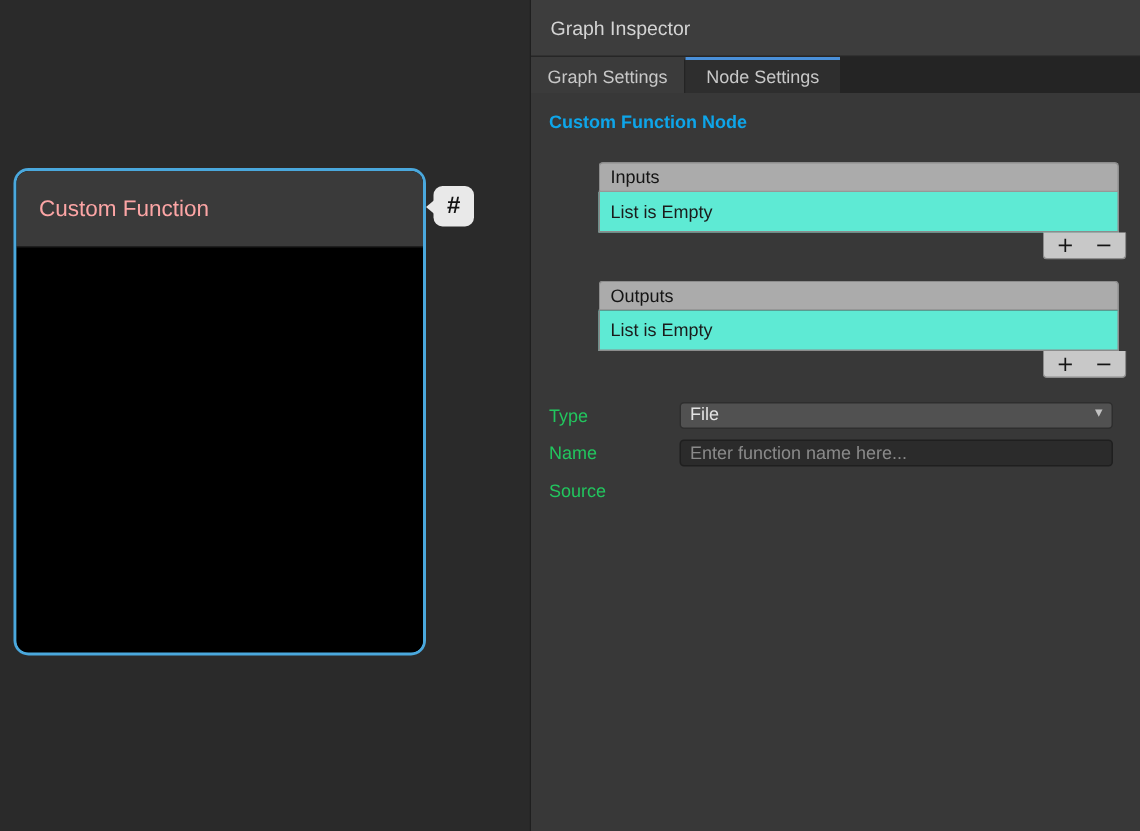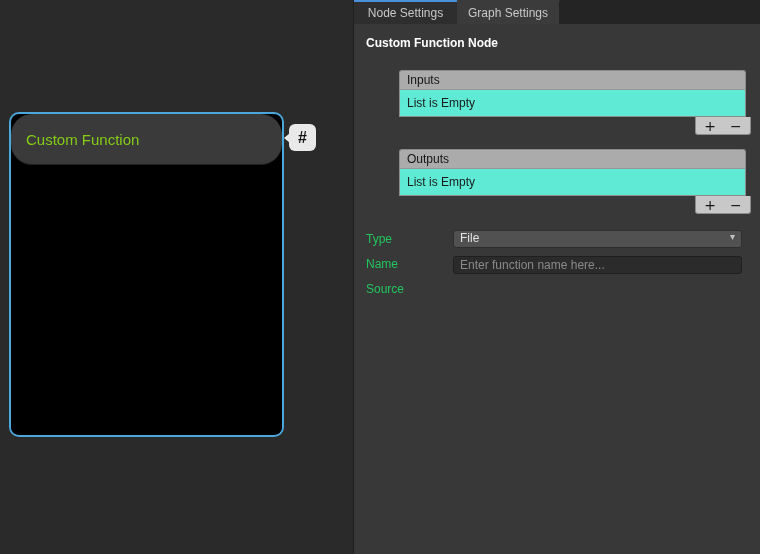--- a/index.html
+++ b/index.html
@@ -15,21 +15,21 @@
   .canvas { position:absolute; left:0; top:0; width:353px; height:554px; background:#2a2a2a; }
   .node {
     position:absolute; left:11px; top:114px; width:271px; height:321px;
     background:#000; border-radius:8px;
     box-shadow:0 0 0 2px #4aa8dd;
     overflow:hidden;
   }
   .node-header {
     height:51px; background:#3a3a3a; border-bottom:1px solid #1e1e1e;
     display:flex; align-items:center; padding:0 15px;
-    color:#84cc16; font-size:15px;border-radius:21px;
+    color:#fca5a5; font-size:15px;
   }
   .node-body { height:269px; background:#000; }
   .hash-badge {
     position:absolute; left:289px; top:124px; width:27px; height:27px;
     background:#e9e9e9; border-radius:6px;
     display:flex; align-items:center; justify-content:center;
     color:#141414; font-weight:bold; font-size:16px;
   }
   .hash-badge::before {
     content:""; position:absolute; left:-5px; top:9px;
@@ -51,21 +51,21 @@
   .tab {
     width:103px; display:flex; align-items:center; justify-content:center;
     font-size:12px; color:#c8c8c8; cursor:default;
     border-top:2px solid transparent;
   }
   .tab.active { background:#2e2e2e; border-top-color:#4a90d9; }
   .tab.inactive { background:#3b3b3b; border-right:1px solid #242424; }
 
   .insp-body { padding:12px 0 0 0; }
   .section-heading {
-    margin:0 12px 20px 12px; font-size:12px; font-weight:bold; color:#ffffff;
+    margin:0 12px 20px 12px; font-size:12px; font-weight:bold; color:#0ea5e9;
   }
 
   
   .rlist { margin:0 14px 0 12px;padding-left:33px; }
   .rlist-header {
     height:20px; background:#ababab; border:1px solid #8c8c8c; border-bottom:1px solid #979797;
     border-radius:3px 3px 0 0;
     display:flex; align-items:center; padding-left:7px;
     color:#141414; font-size:12px;
   }
@@ -132,27 +132,30 @@
       </div>
       <div class="node-body"></div>
     </div>
     <div class="hash-badge">
       <span>#</span>
     </div>
   </div>
 
   <div class="inspector">
 
+    <div class="insp-header">
+      <span>Graph Inspector</span>
+    </div>
 
     <div class="tabs">
+      <div class="tab inactive">
+        <span>Graph Settings</span>
+      </div>
       <div class="tab active">
         <span>Node Settings</span>
-      </div>
-      <div class="tab inactive">
-        <span>Graph Settings</span>
       </div>
     </div>
 
     <div class="insp-body">
 
       <div class="section-heading">Custom Function Node</div>
 
       <div class="rlist">
         <div class="rlist-header">
           <span>Inputs</span>

